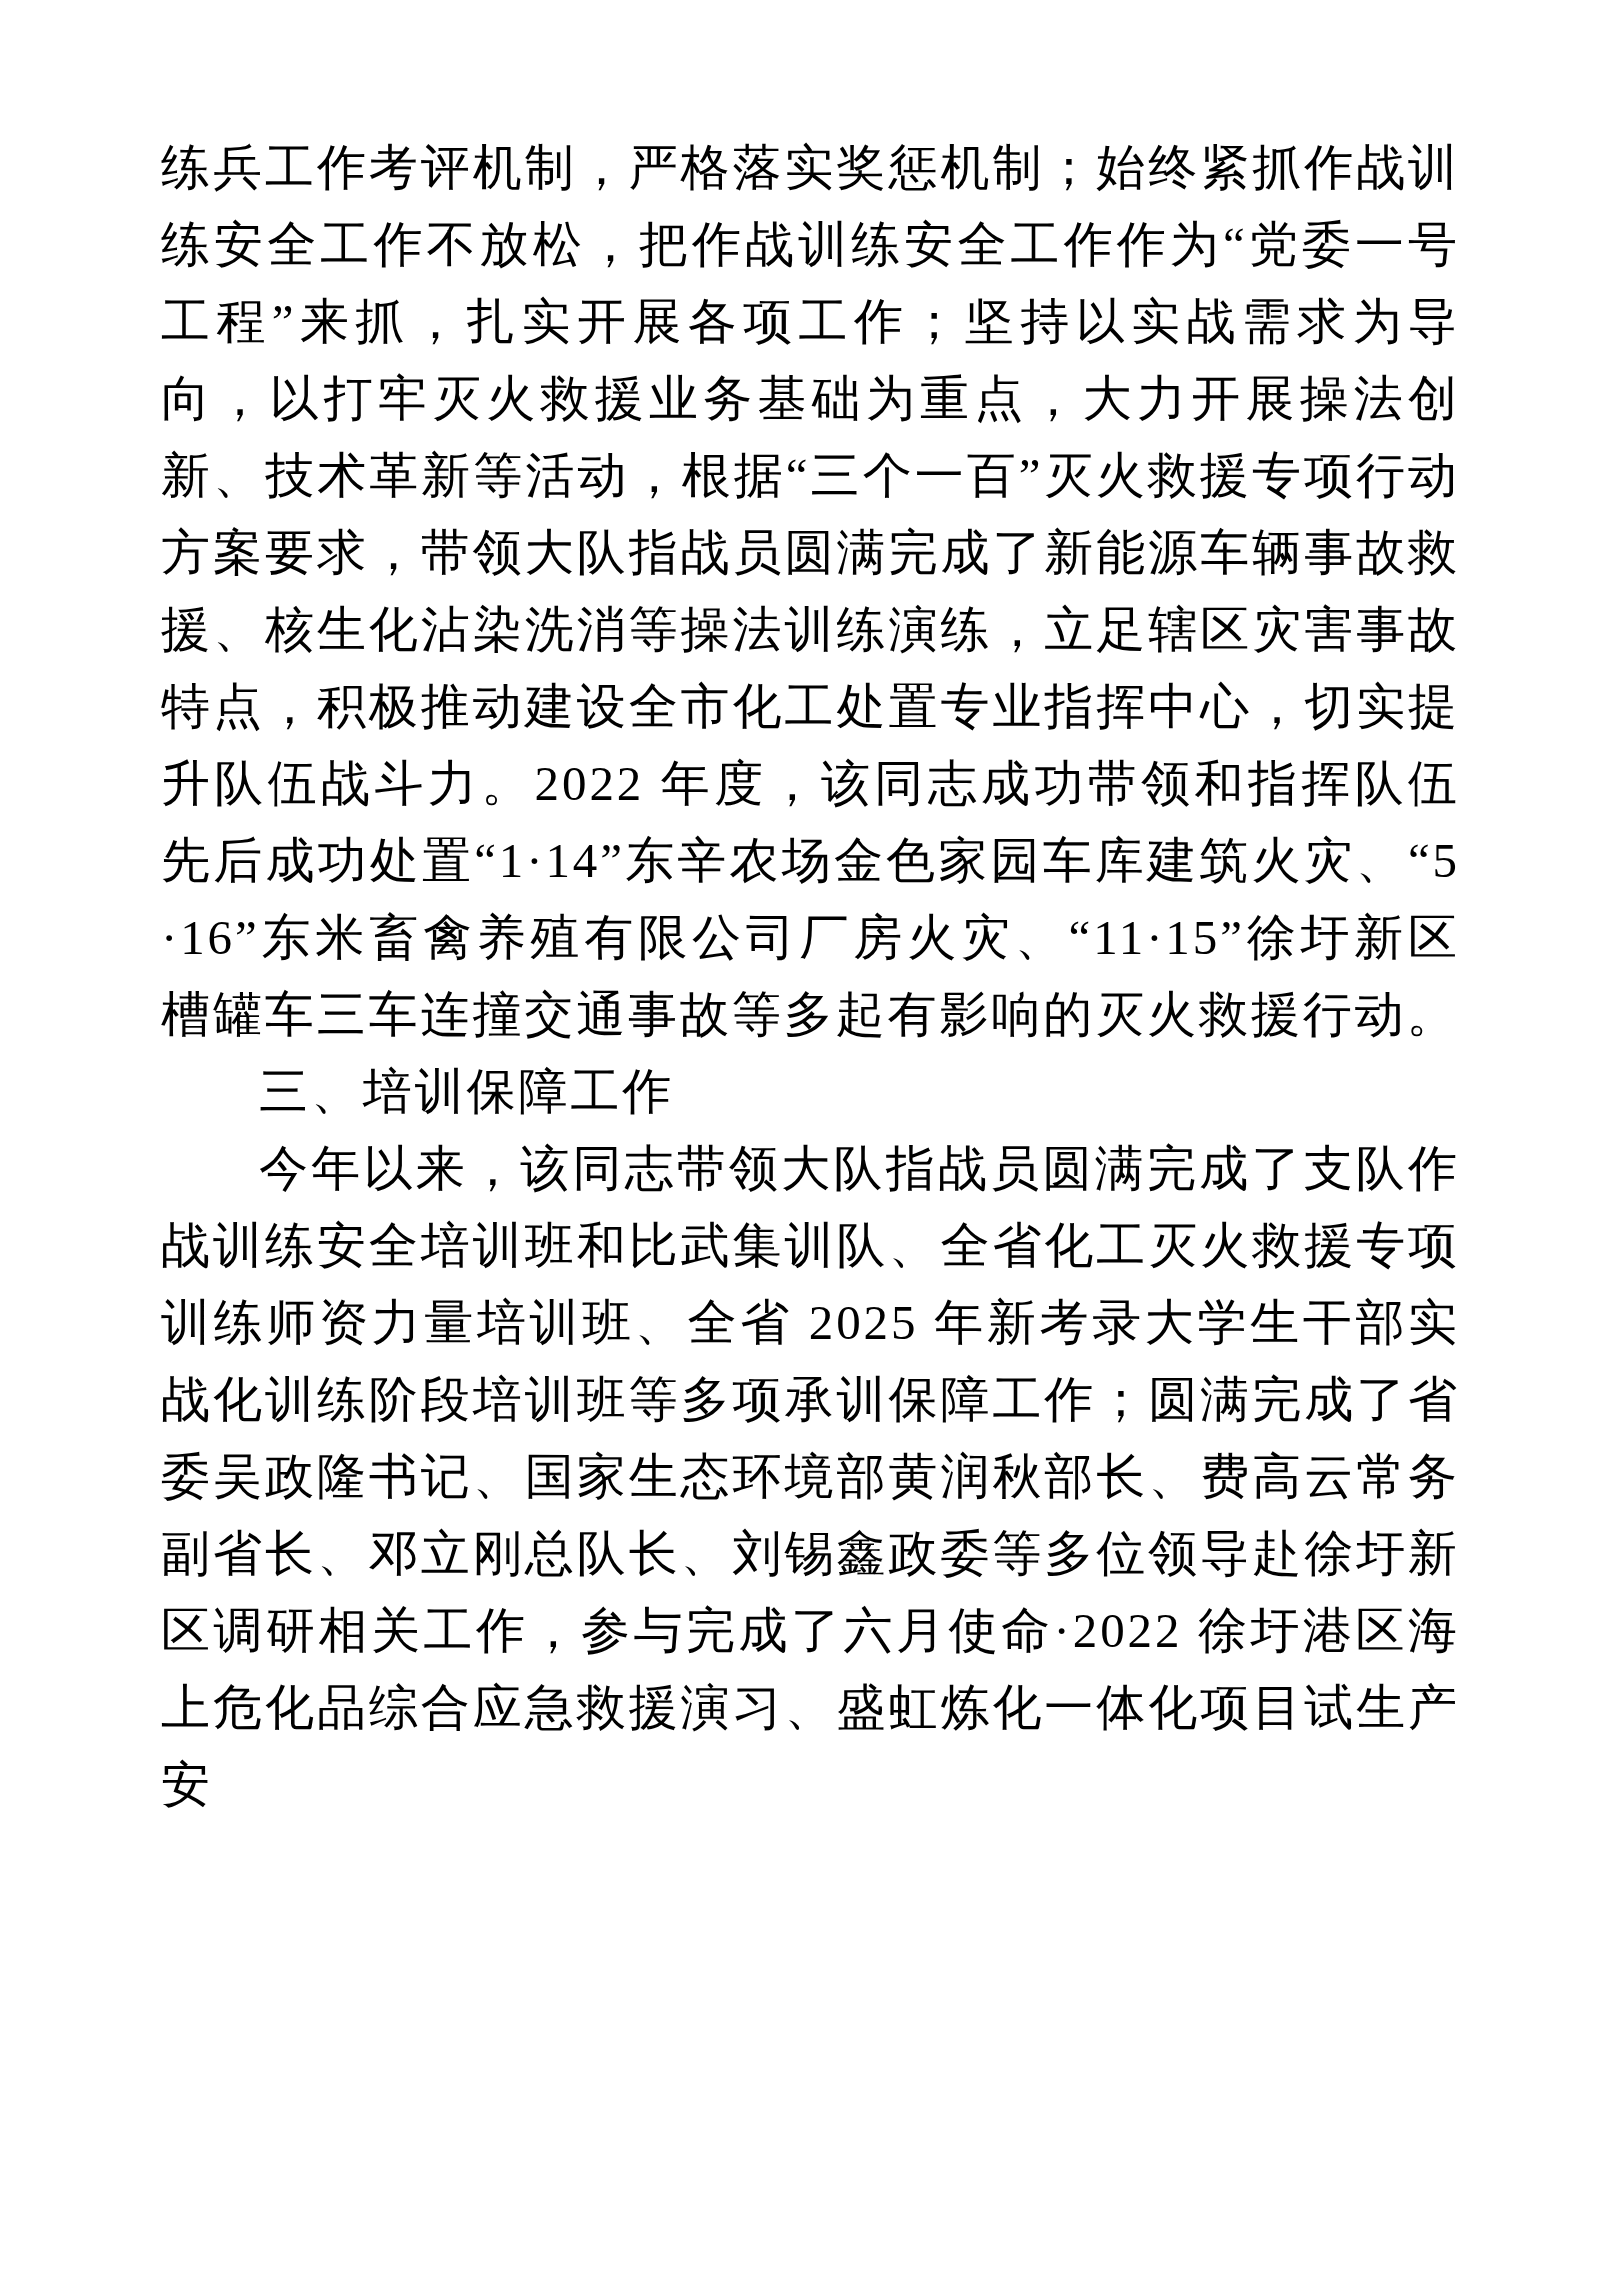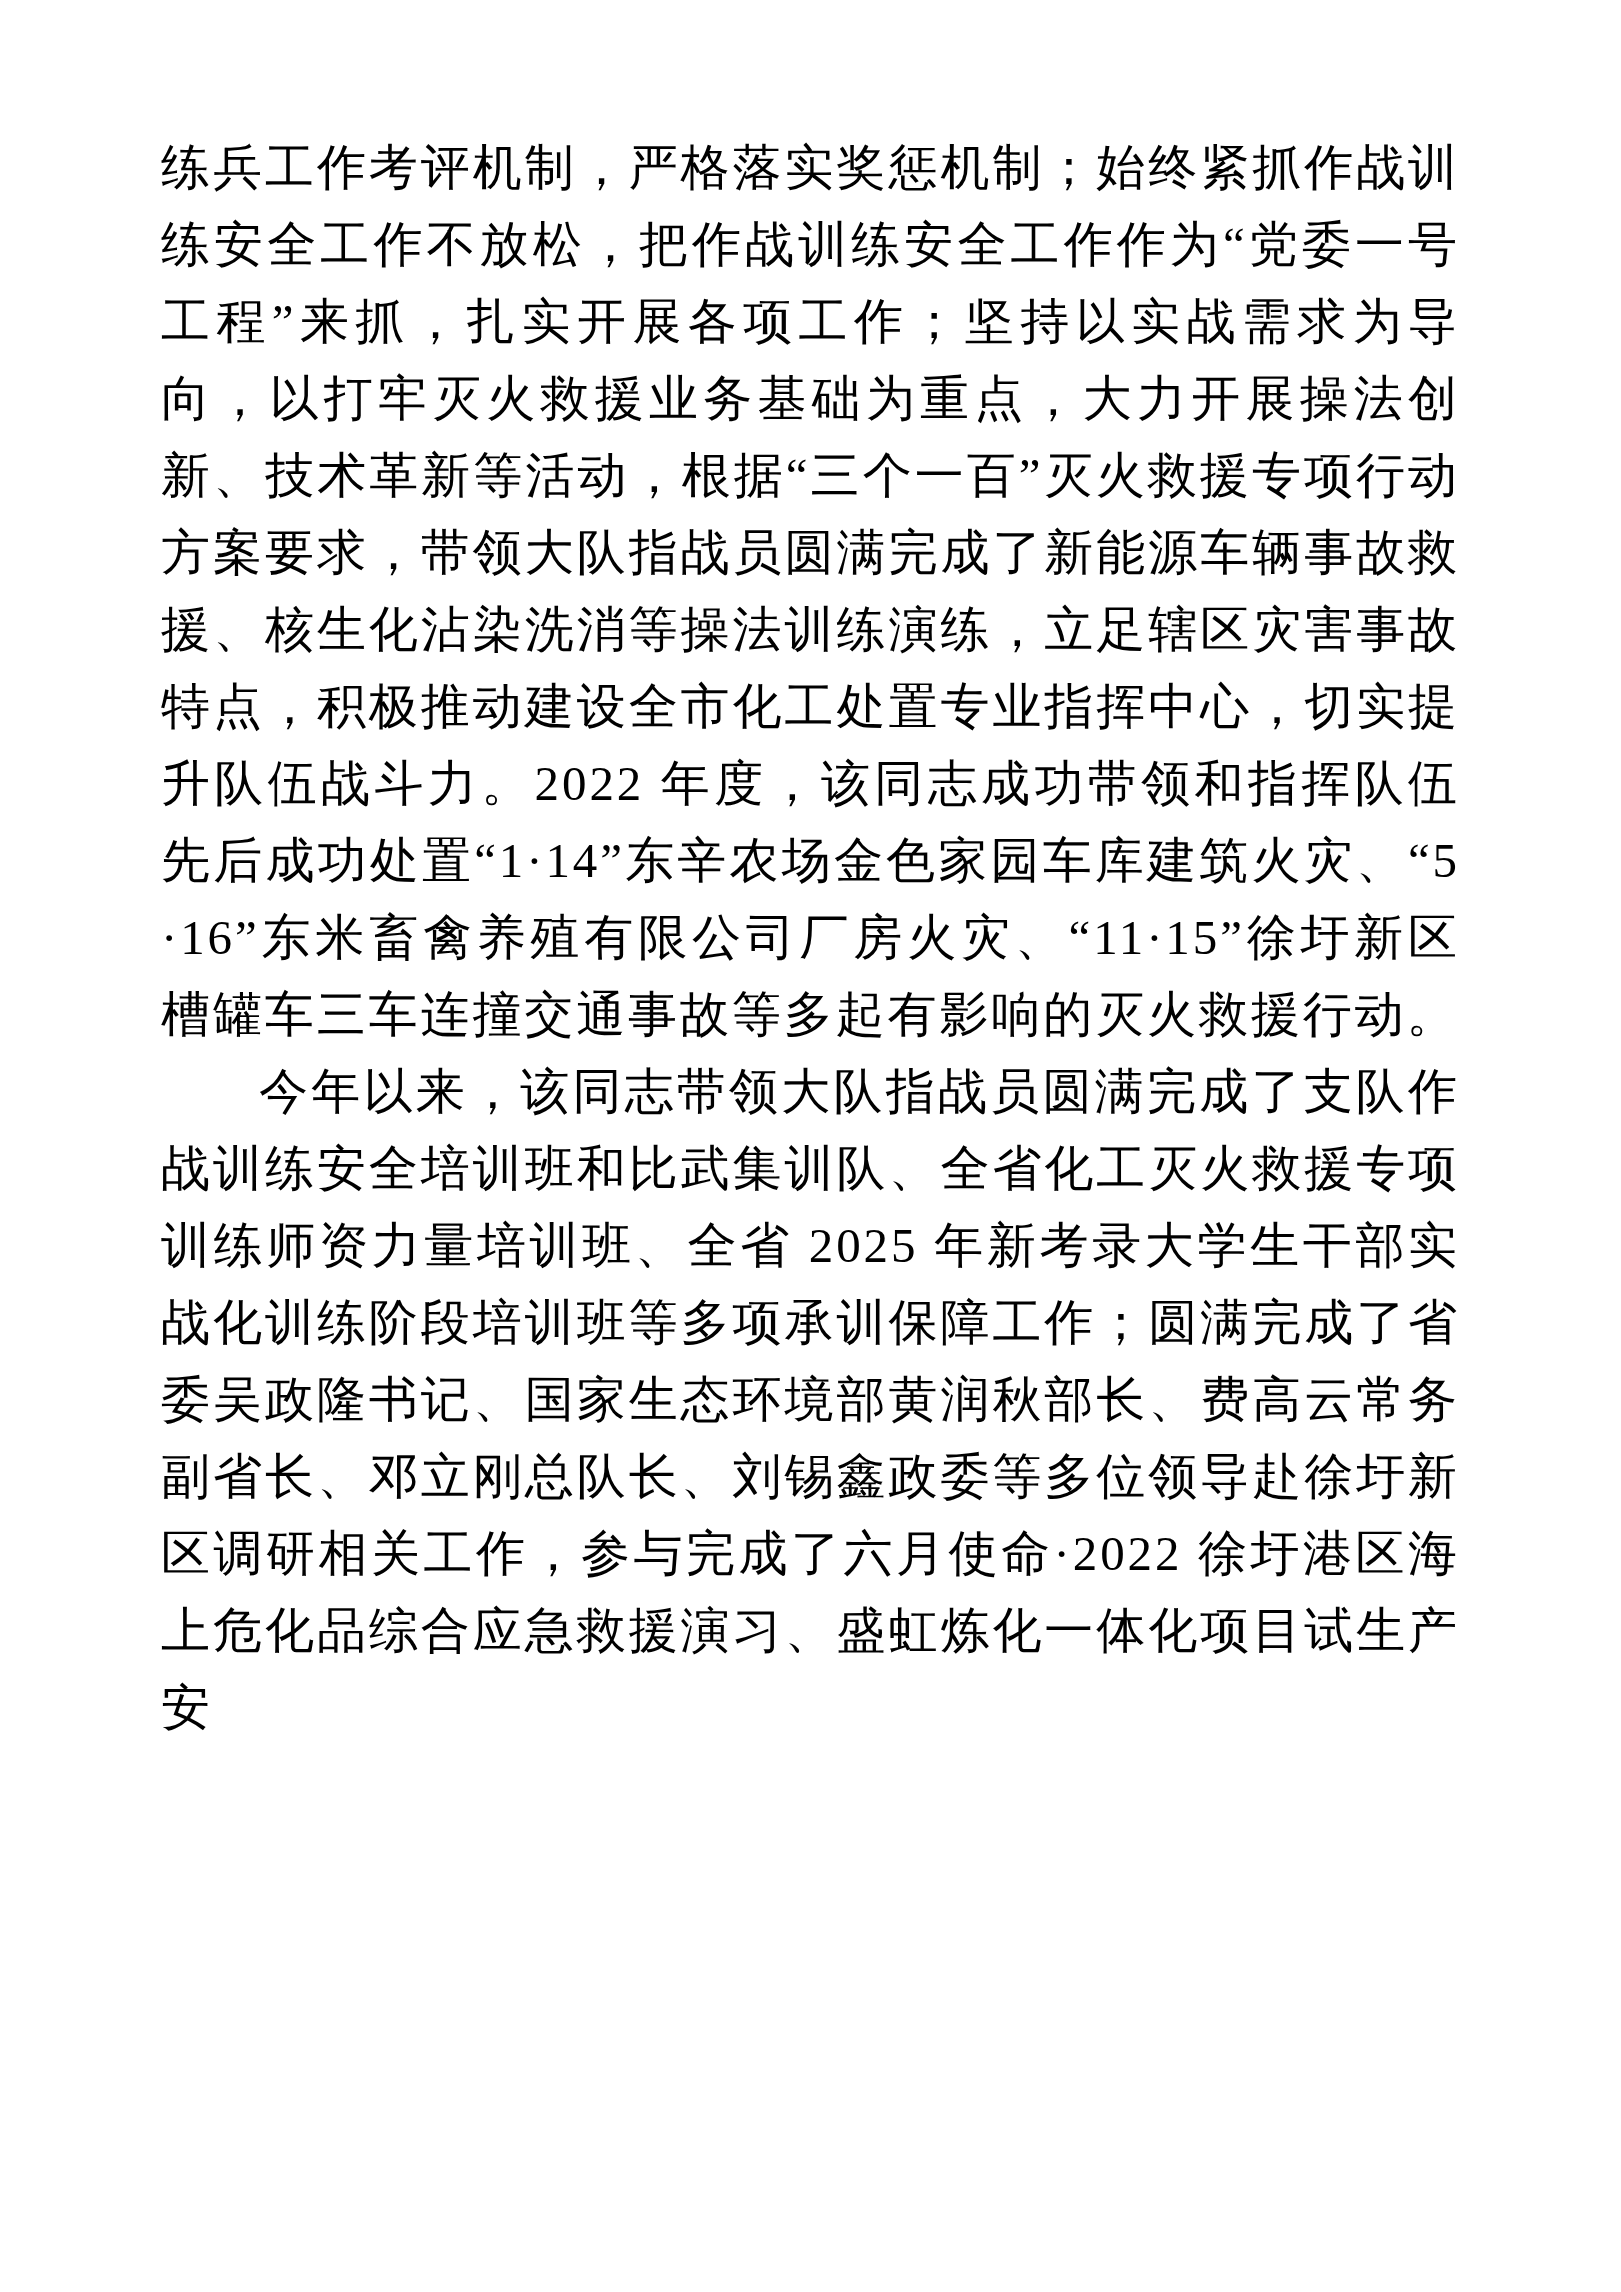--- a/index.html
+++ b/index.html
@@ -33,16 +33,17 @@
   .body-text p.indent {
     text-indent: 2em;
   }
 </style>
 </head>
 <body>
 
 <div class="page">
   <div class="body-text" id="doc-body">
       <p>练兵工作考评机制，严格落实奖惩机制；始终紧抓作战训练安全工作不放松，把作战训练安全工作作为“党委一号工程”来抓，扎实开展各项工作；坚持以实战需求为导向，以打牢灭火救援业务基础为重点，大力开展操法创新、技术革新等活动，根据“三个一百”灭火救援专项行动方案要求，带领大队指战员圆满完成了新能源车辆事故救援、核生化沾染洗消等操法训练演练，立足辖区灾害事故特点，积极推动建设全市化工处置专业指挥中心，切实提升队伍战斗力。2022 年度，该同志成功带领和指挥队伍先后成功处置“1·14”东辛农场金色家园车库建筑火灾、“5·16”东米畜禽养殖有限公司厂房火灾、“11·15”徐圩新区槽罐车三车连撞交通事故等多起有影响的灭火救援行动。</p>
+      <p class="indent heading">三、培训保障工作</p>
       <p class="indent">今年以来，该同志带领大队指战员圆满完成了支队作战训练安全培训班和比武集训队、全省化工灭火救援专项训练师资力量培训班、全省 2025 年新考录大学生干部实战化训练阶段培训班等多项承训保障工作；圆满完成了省委吴政隆书记、国家生态环境部黄润秋部长、费高云常务副省长、邓立刚总队长、刘锡鑫政委等多位领导赴徐圩新区调研相关工作，参与完成了六月使命·2022 徐圩港区海上危化品综合应急救援演习、盛虹炼化一体化项目试生产安</p>
     </div>
 </div>
 
 
 </body></html>

